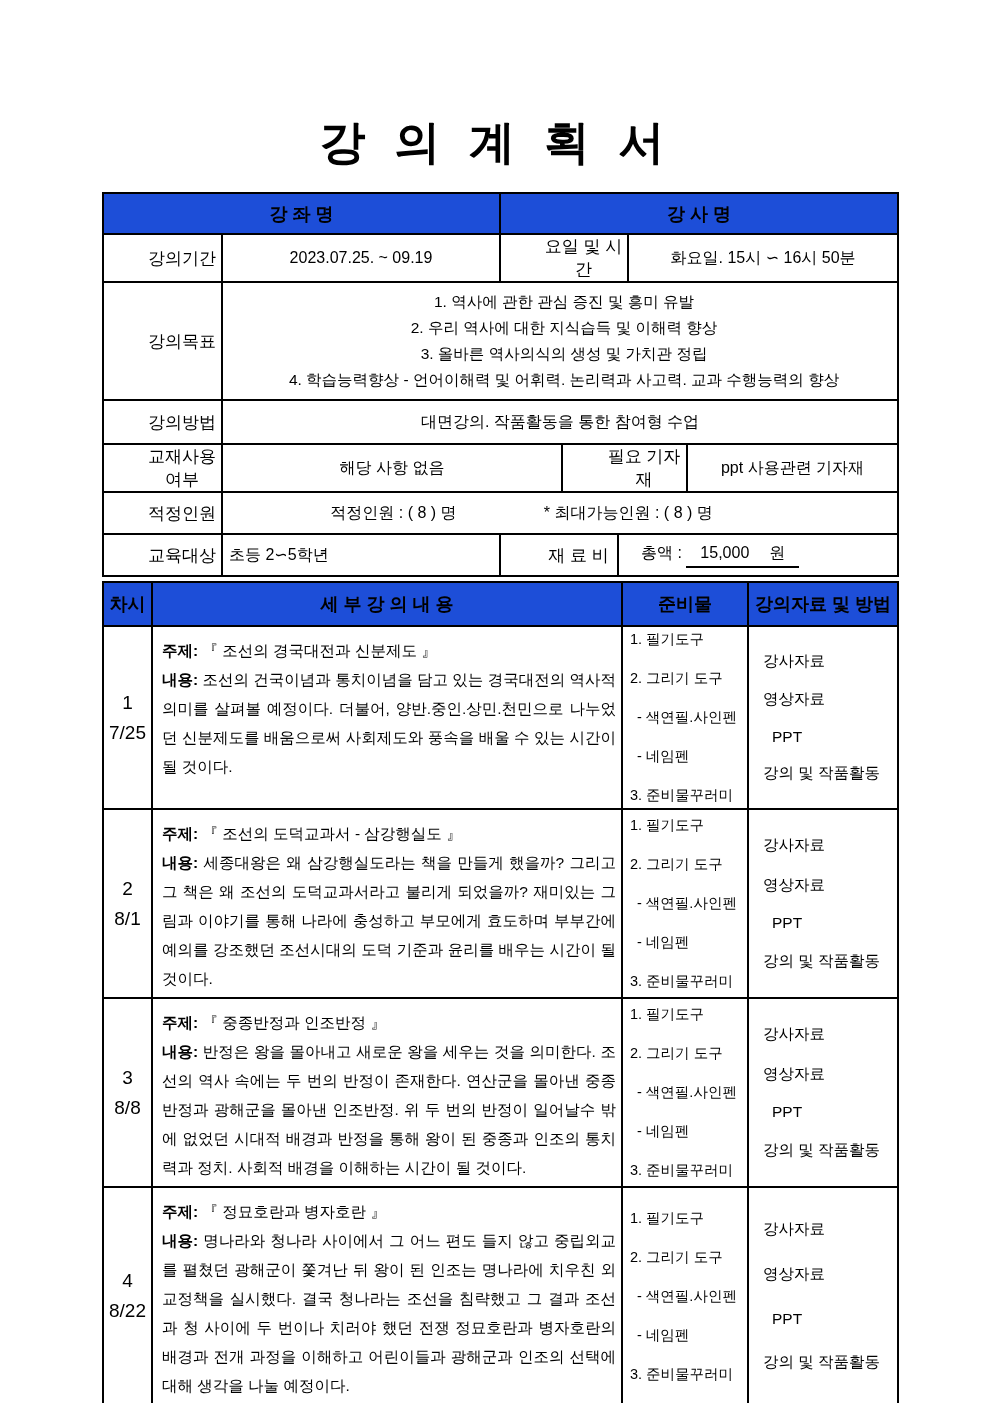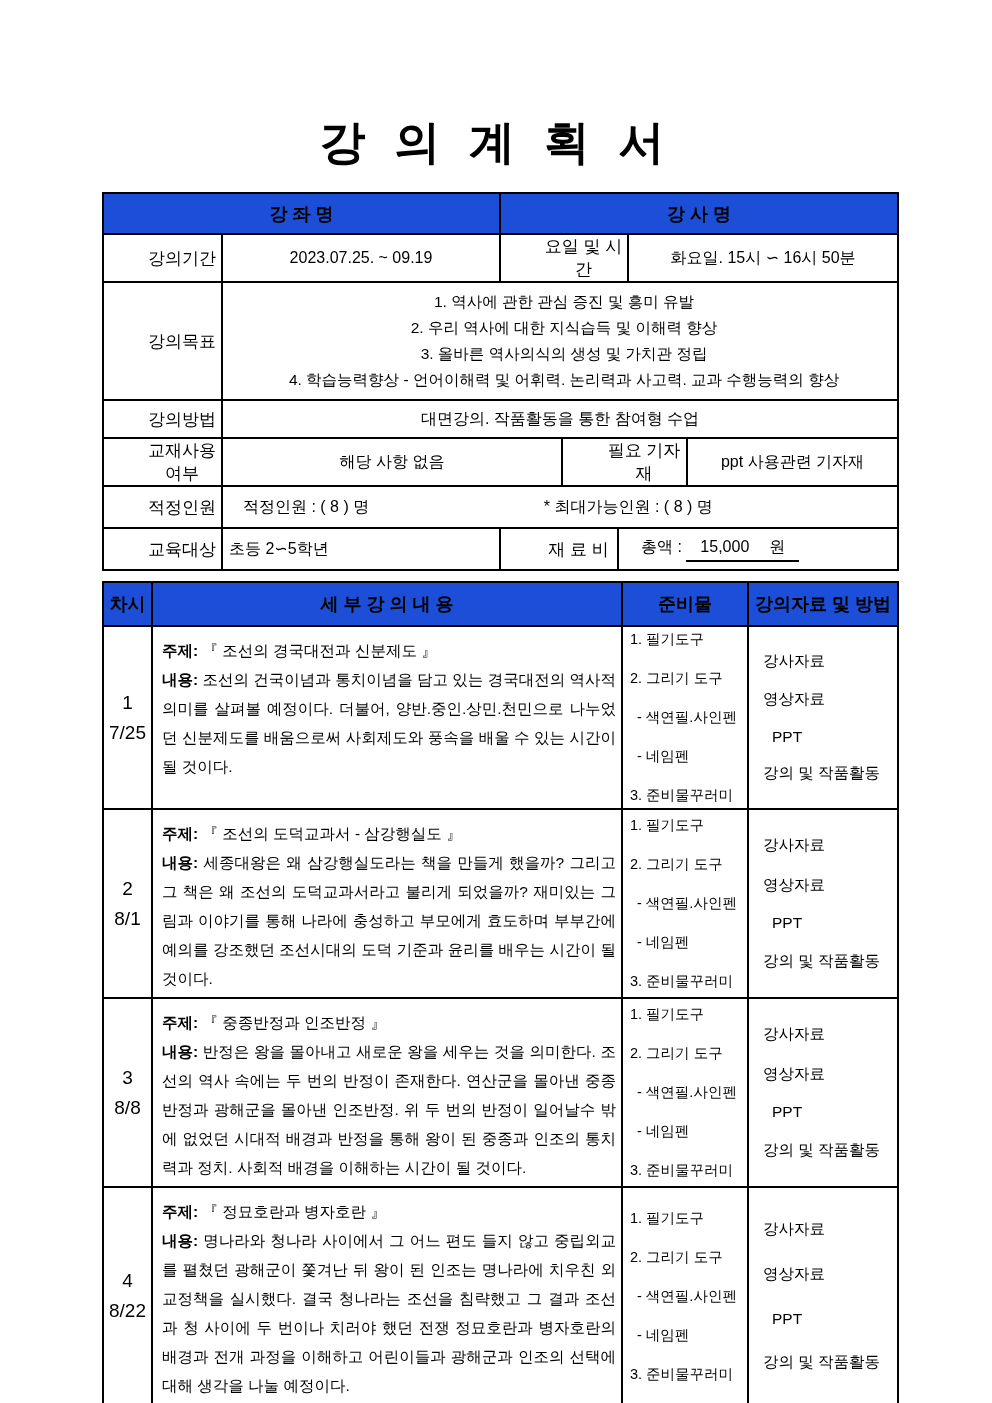--- a/index.html
+++ b/index.html
@@ -35,41 +35,41 @@
     font-weight: bold;
     font-size: 18px;
     text-align: center;
   }
 
   
   .ht-a1 td { height: 41px; }
   .ht-a2 td { height: 40px; }
   .ht-a3 td { height: 40px; }
   .ht-a4 td { height: 110px; }
-  .ht-a5 td { height: 38px; }
+  .ht-a5 td { height: 44px; }
   .ht-a6 td { height: 38px; }
   .ht-a7 td { height: 42px; }
   .ht-a8 td { height: 42px; }
 
   
   .ht-s0 td { height: 44px; }
   .ht-s1 td { height: 124px; }
   .ht-s2 td { height: 155px; }
   .ht-s3 td { height: 183px; }
   .ht-s4 td { height: 187px; }
 
   .lbl { font-size: 17px; padding-left: 39px; }
   .val-lg { font-size: 18px; }
 
   .objectives-cell { text-align: center; padding: 6px 6px 6px 14px; }
   .objectives-cell div { line-height: 26px; font-size: 15.5px; }
 
   .cap-cell { text-align: left; }
   .cap-row { display: flex; padding-left: 20px; }
-  .cap-row span:first-child { width: 46%; }
+  .cap-row span:first-child { width: 46%; text-align: center; }
 
   .target-cell { text-align: left; padding-left: 6px; }
 
   .fee-cell { text-align: left; padding-left: 22px; }
   .fee-underline { border-bottom: 2px solid #000; padding: 0 14px 2px 14px; display: inline-block; }
   .fee-unit { margin-left: 20px; }
 
   
   .session-cell { font-size: 19px; line-height: 30px; }
 

